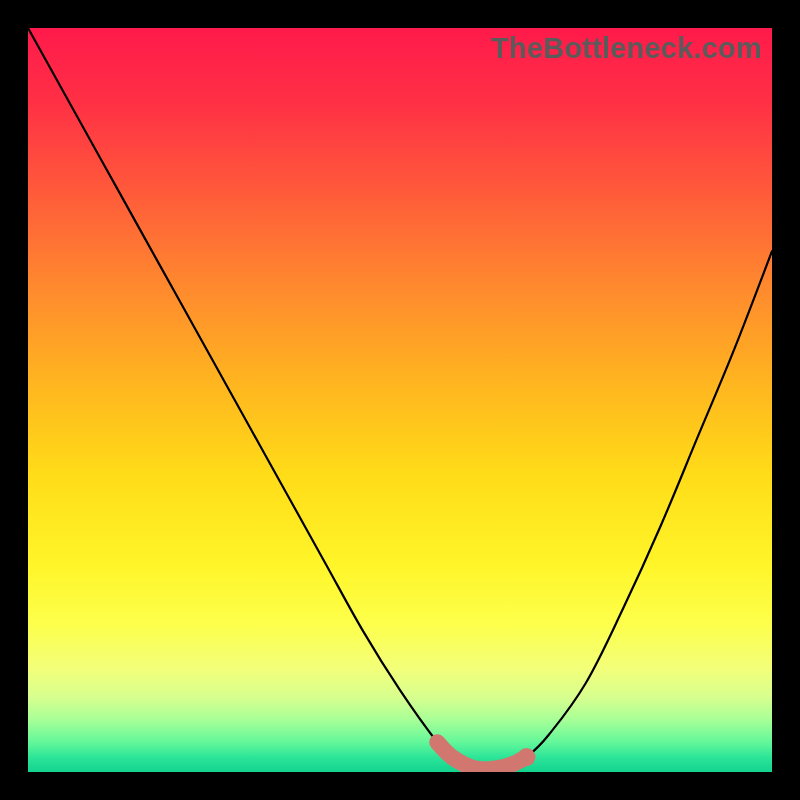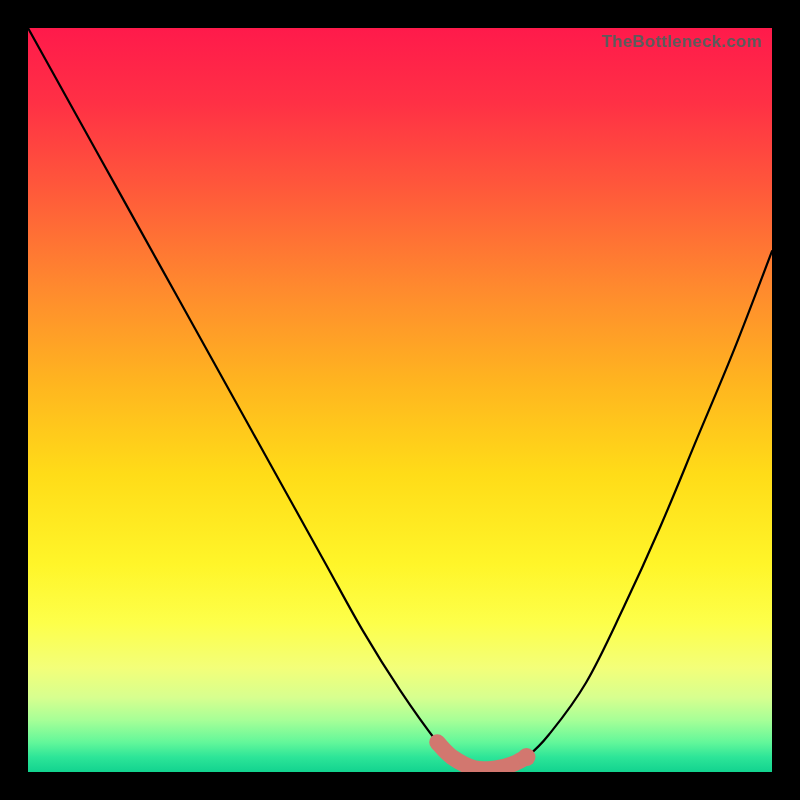--- a/index.html
+++ b/index.html
@@ -28,21 +28,21 @@
   }
   .gradient {
     position: absolute;
     inset: 0;
   }
   .watermark {
     position: absolute;
     top: 4px;
     right: 10px;
     font-family: Arial, Helvetica, sans-serif;
-    font-size: 17px;
+    font-size: 29px;
     font-weight: 600;
     color: #5b5b5b;
     letter-spacing: 0.2px;
     user-select: none;
     margin-left: 36px;
   }
   svg.curve {
     position: absolute;
     inset: 0;
     width: 100%;

